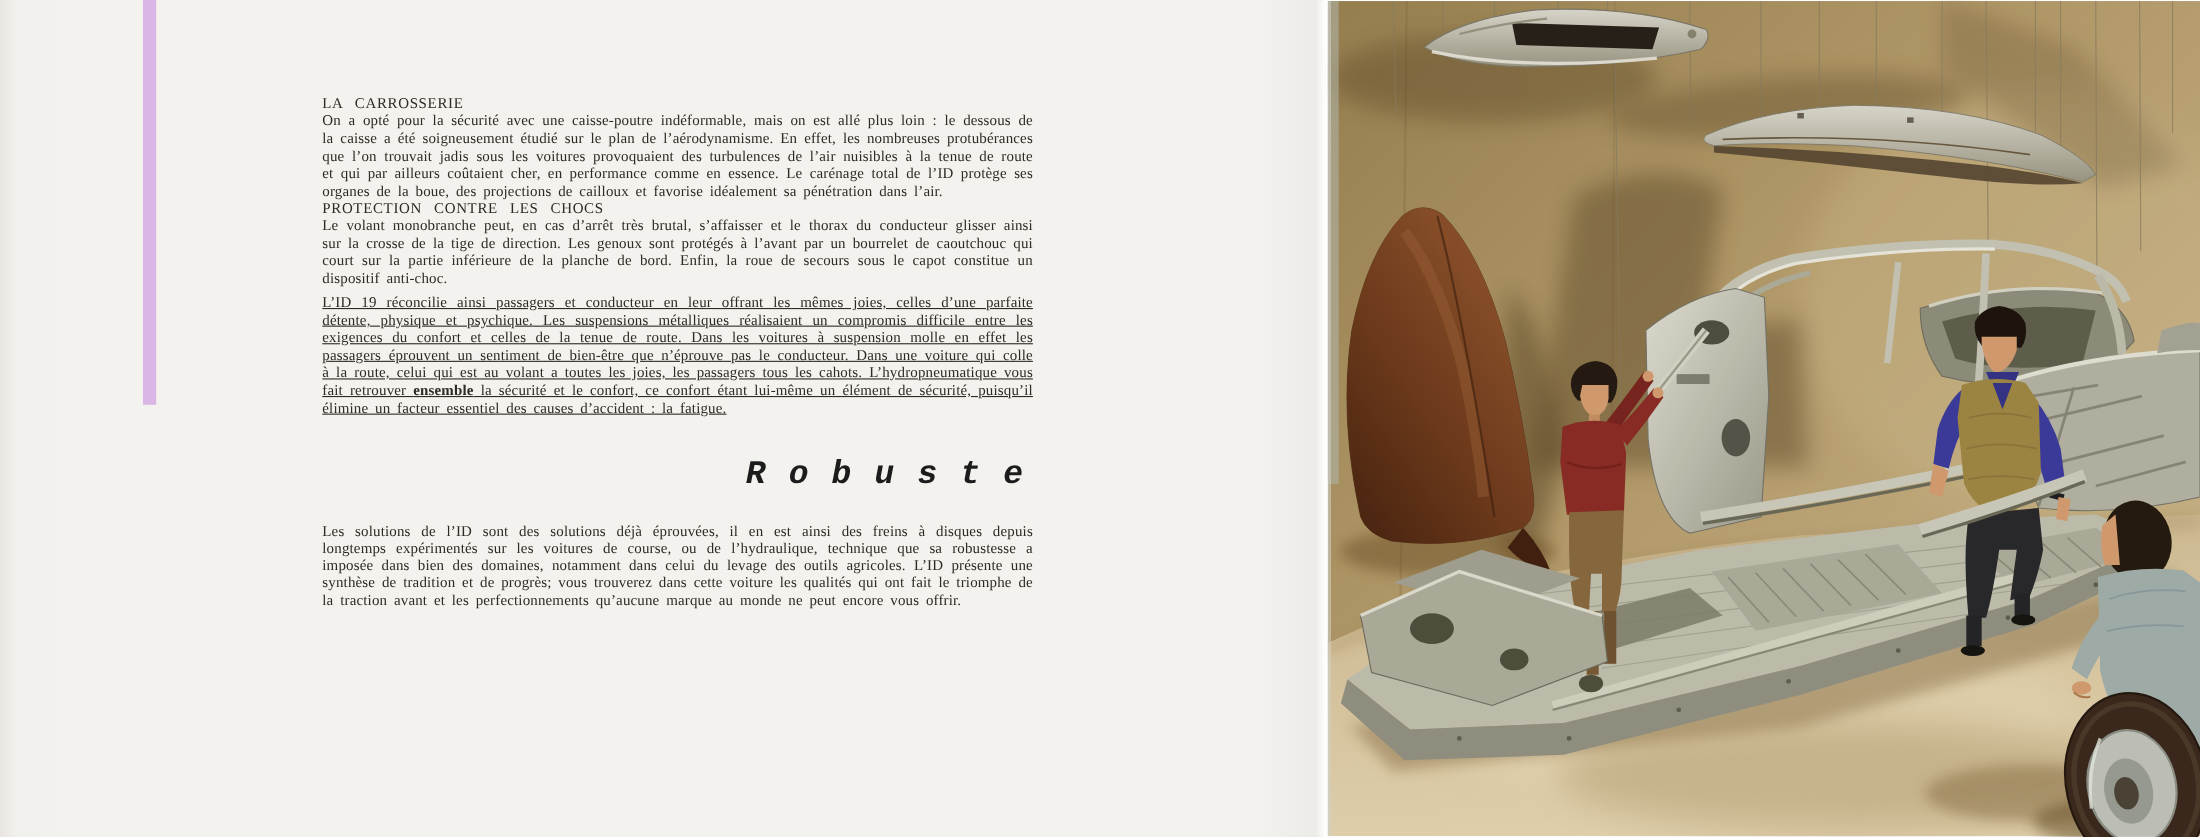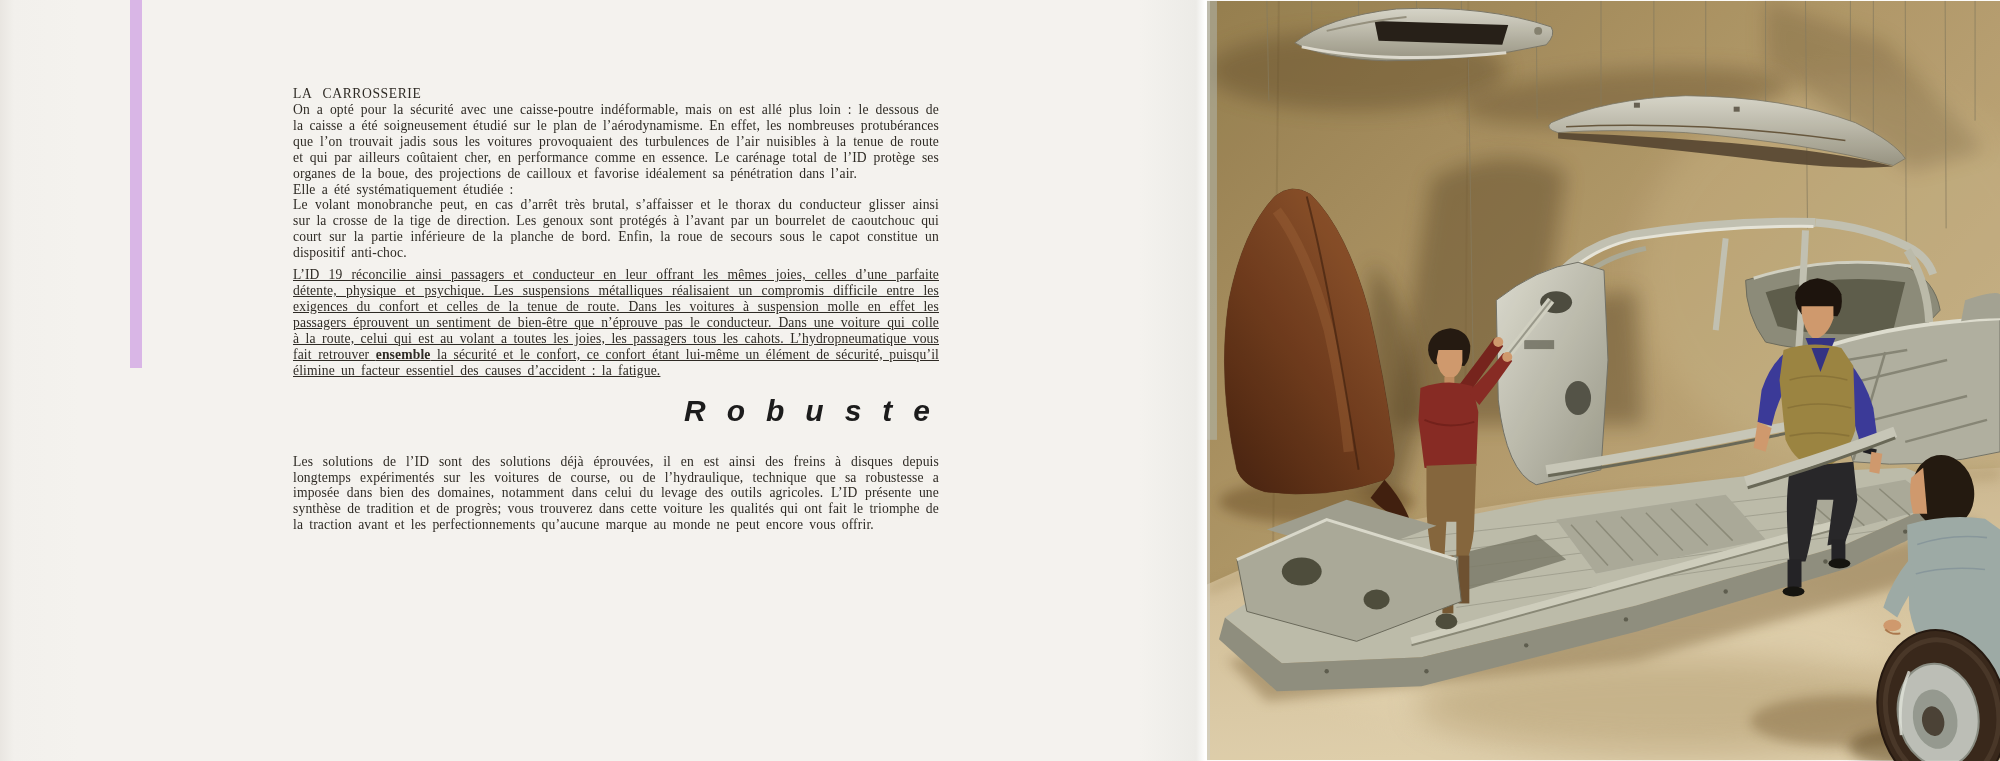--- a/index.html
+++ b/index.html
@@ -22,23 +22,23 @@
   .text-block{
     position:absolute;left:293px;top:86px;width:646px;
     color:var(--text-ink,#2e2a24);
     font-size:13.6px;line-height:15.92px;
     text-align:justify;letter-spacing:.15px;word-spacing:2.6px;
   }
   .text-block p,.text-block h3{margin:0;font-size:13.6px;font-weight:normal;}
   .subhead{letter-spacing:.6px;word-spacing:7px;}
   .para-gap{margin-top:6px !important;text-decoration:underline;}
   .display-heading{
-    margin:16px 4px 27px 0;
+    margin:37px 4px 27px 0;
     text-align:right;
-    font-family:Liberation Sans, sans-serif;
+    font-family:Liberation Mono, monospace;
     font-style:italic;font-weight:bold;
     font-size:30px;line-height:32px;
     letter-spacing:21px;margin-right:-12px;padding-right:0;
     color:var(--display-heading-ink,#1c1c1c);
   }
 
   
   .photo-page{
     position:absolute;left:1205px;top:0;width:795px;height:761px;
     background:#fff;
@@ -49,21 +49,21 @@
 <body>
 
 <div class="spread">
 
   <div class="left-page">
     <div class="accent-stripe"></div>
 
     <div class="text-block">
       <h3 class="subhead">LA CARROSSERIE</h3>
       <p>On a opté pour la sécurité avec une caisse-poutre indéformable, mais on est allé plus loin : le dessous de la caisse a été soigneusement étudié sur le plan de l’aérodynamisme. En effet, les nombreuses protubérances que l’on trouvait jadis sous les voitures provoquaient des turbulences de l’air nuisibles à la tenue de route et qui par ailleurs coûtaient cher, en performance comme en essence. Le carénage total de l’ID protège ses organes de la boue, des projections de cailloux et favorise idéalement sa pénétration dans l’air.</p>
-      <p>Elle a été systématiquement étudiée :</p>
+      <h3 class="subhead">PROTECTION CONTRE LES CHOCS</h3>
       <p>Le volant monobranche peut, en cas d’arrêt très brutal, s’affaisser et le thorax du conducteur glisser ainsi sur la crosse de la tige de direction. Les genoux sont protégés à l’avant par un bourrelet de caoutchouc qui court sur la partie inférieure de la planche de bord. Enfin, la roue de secours sous le capot constitue un dispositif anti-choc.</p>
       <p class="para-gap"><span>L’ID 19 réconcilie ainsi passagers et conducteur en leur offrant les mêmes joies, celles d’une parfaite détente, physique et psychique. Les suspensions métalliques réalisaient un compromis difficile entre les exigences du confort et celles de la tenue de route. Dans les voitures à suspension molle en effet les passagers éprouvent un sentiment de bien-être que n’éprouve pas le conducteur. Dans une voiture qui colle à la route, celui qui est au volant a toutes les joies, les passagers tous les cahots. L’hydropneumatique vous fait retrouver </span><b>ensemble</b><span> la sécurité et le confort, ce confort étant lui-même un élément de sécurité, puisqu’il élimine un facteur essentiel des causes d’accident : la fatigue.</span></p>
       <div class="display-heading">Robuste</div>
       <p>Les solutions de l’ID sont des solutions déjà éprouvées, il en est ainsi des freins à disques depuis longtemps expérimentés sur les voitures de course, ou de l’hydraulique, technique que sa robustesse a imposée dans bien des domaines, notamment dans celui du levage des outils agricoles. L’ID présente une synthèse de tradition et de progrès; vous trouverez dans cette voiture les qualités qui ont fait le triomphe de la traction avant et les perfectionnements qu’aucune marque au monde ne peut encore vous offrir.</p>
     </div>
   </div>
 
   <div class="photo-page" role="img" aria-label="Studio photograph: a bare-metal Citroën ID body shell and chassis floor pan; roof and bonnet panels hang from wires; a boy in a red shirt and a man in a tan vest examine the frame while a crouching man holds a wheel.">
     <svg viewBox="0 0 795 761" xmlns="http://www.w3.org/2000/svg">
       <defs>

